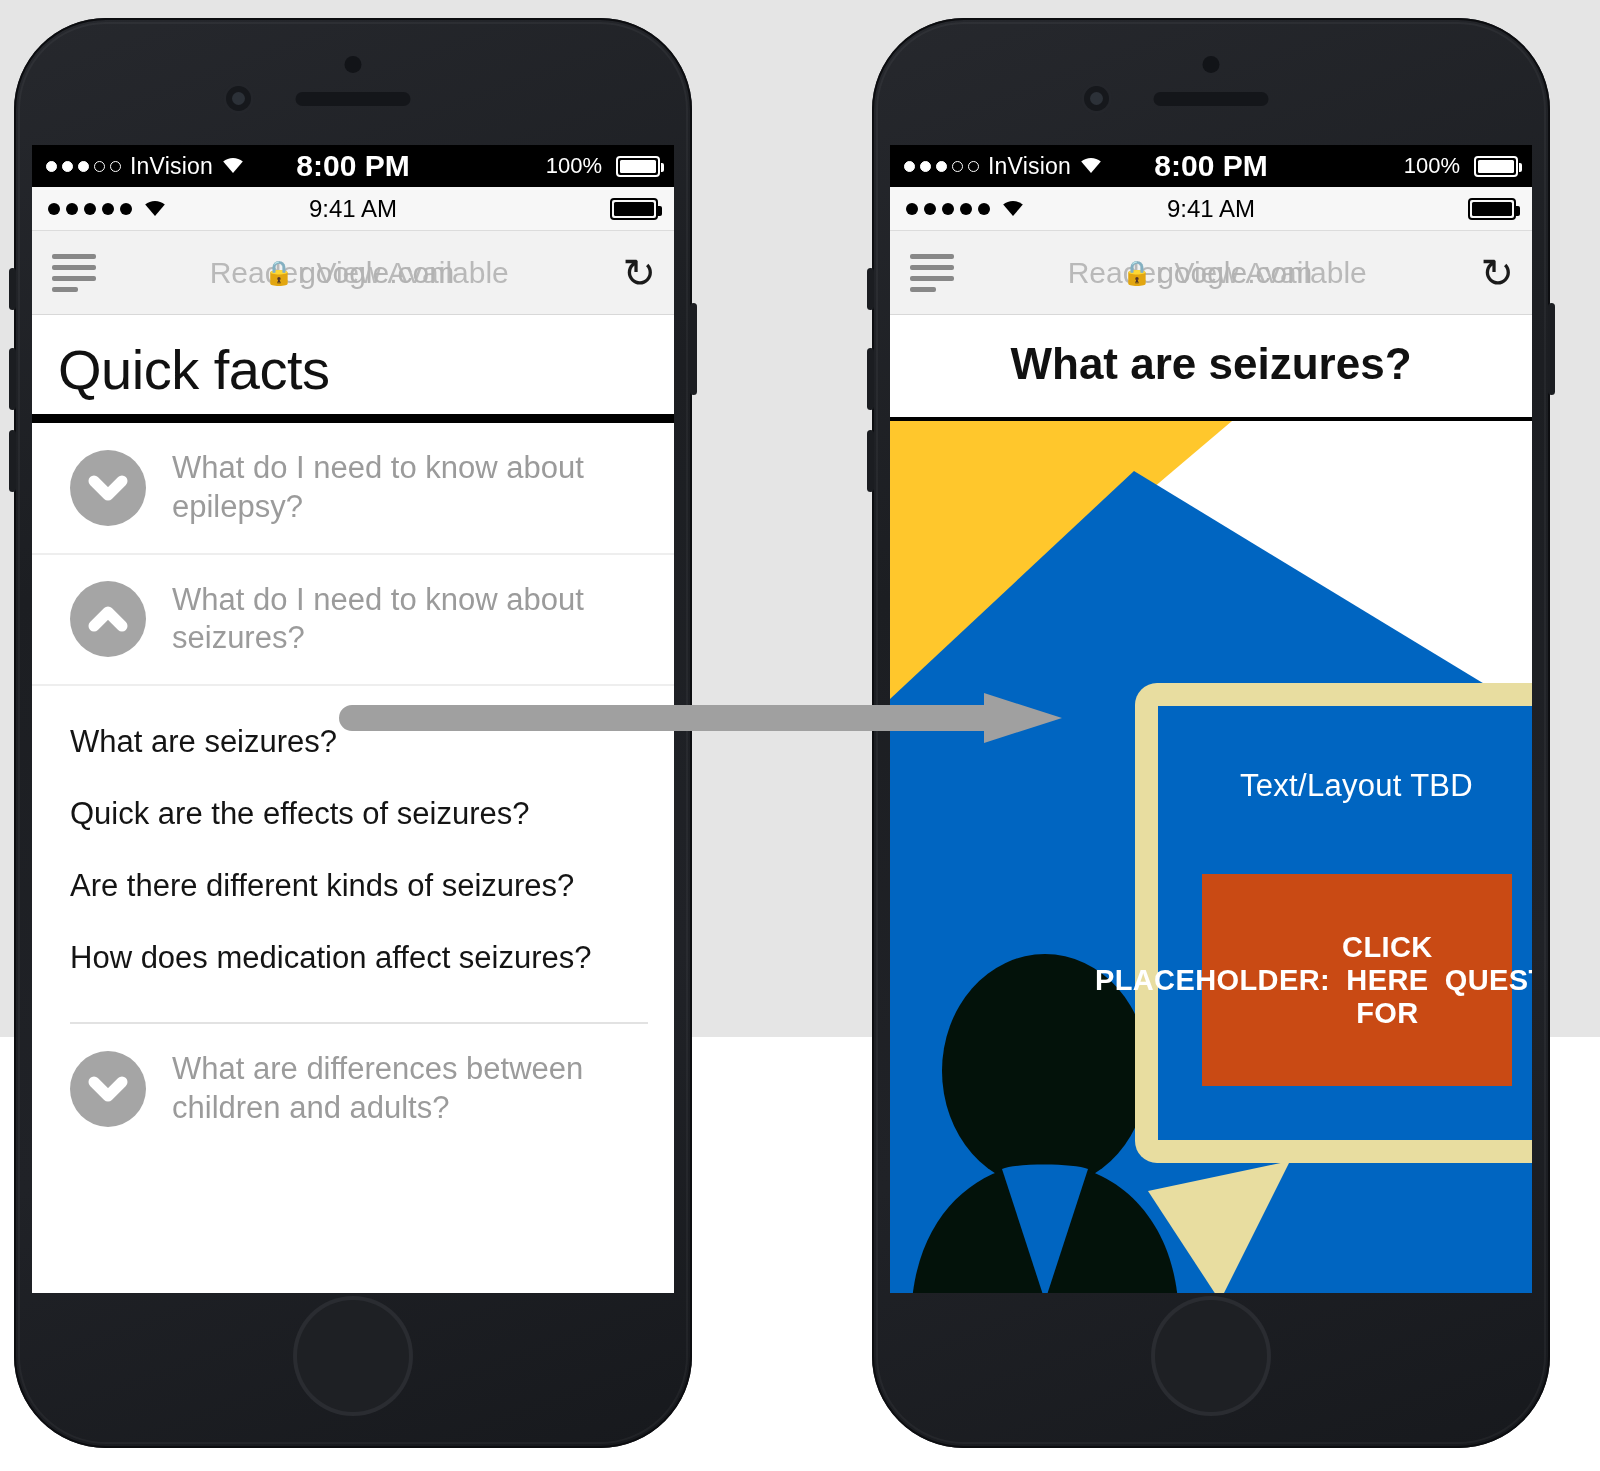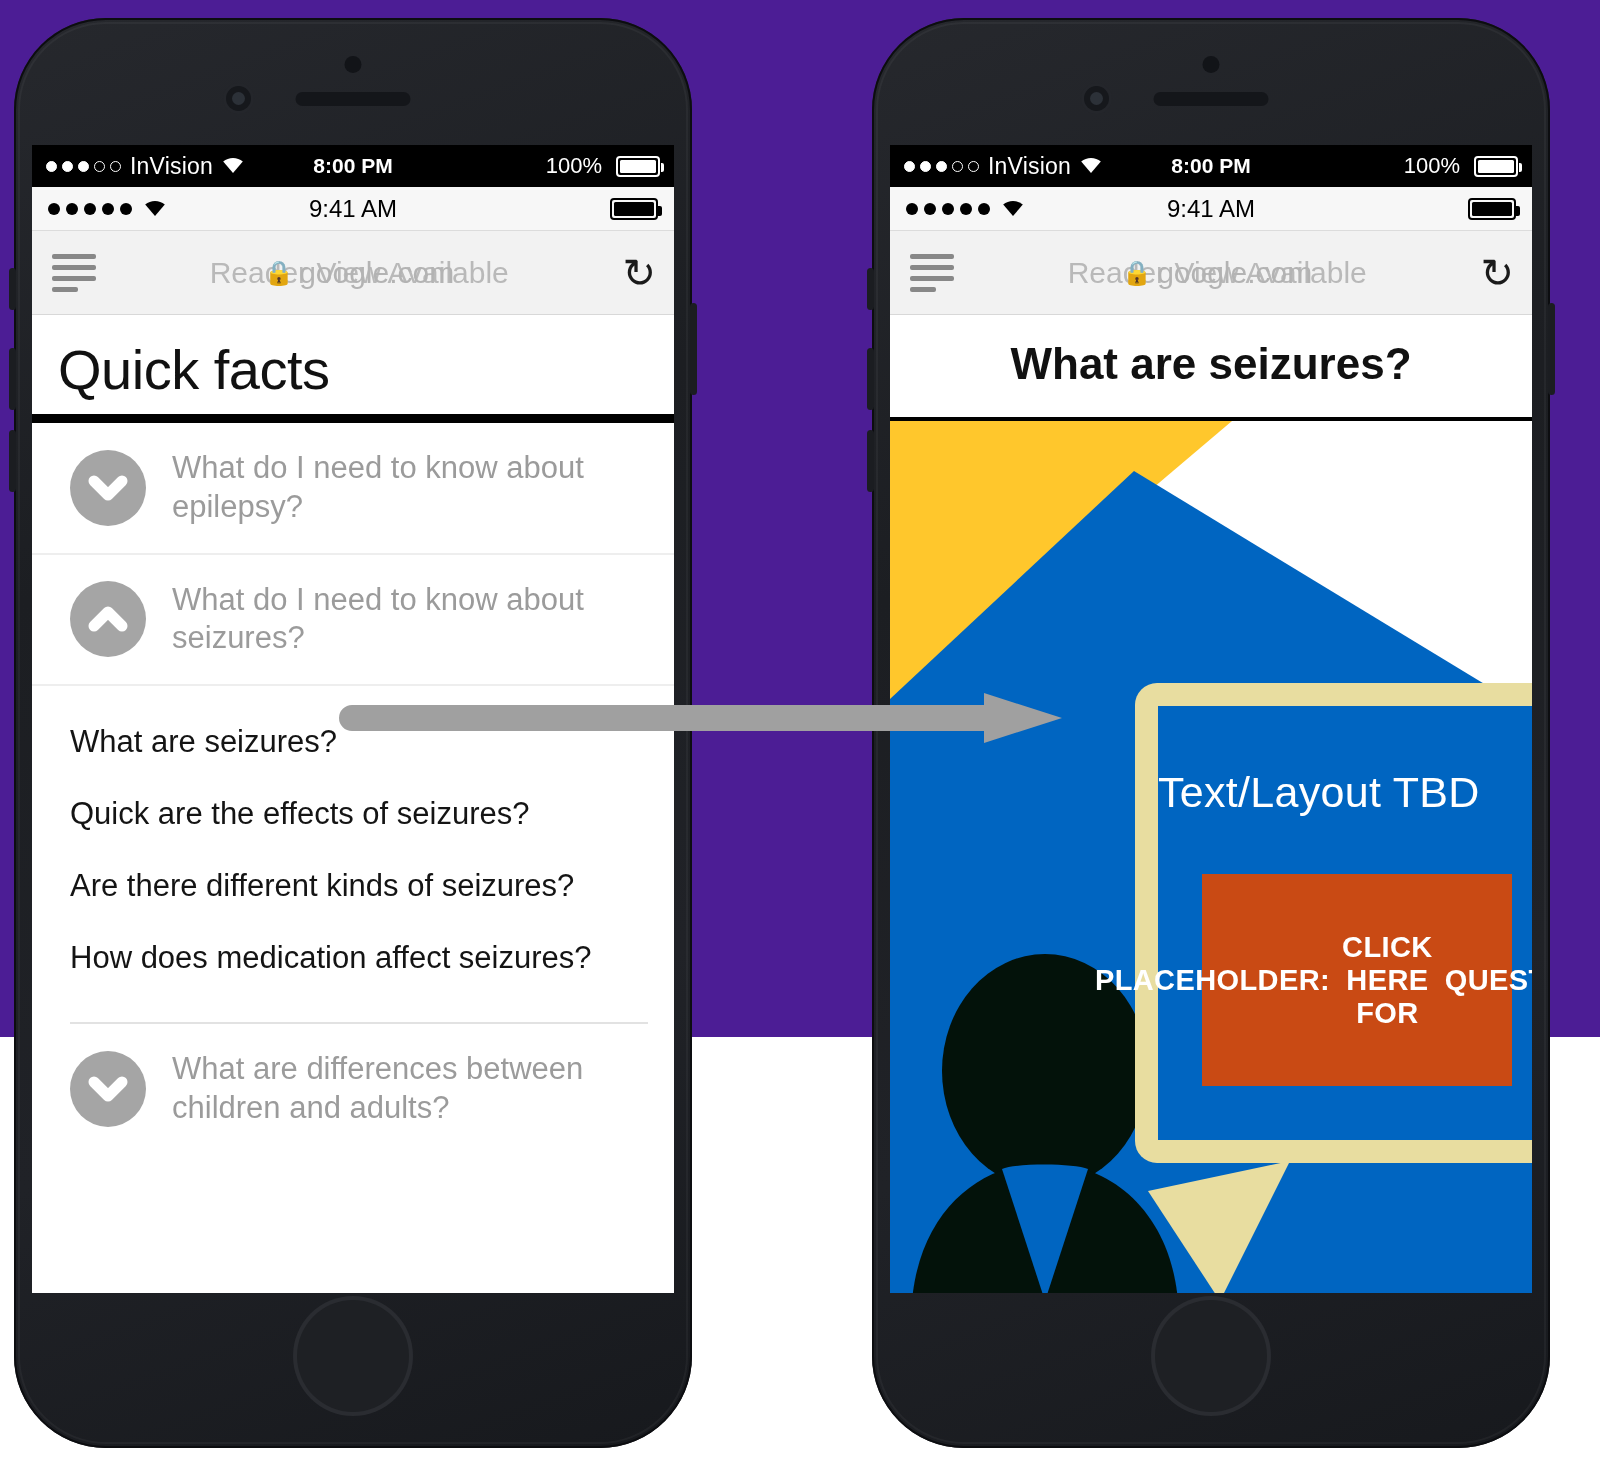--- a/index.html
+++ b/index.html
@@ -2,21 +2,21 @@
 <html><head>
 <meta charset="utf-8">
 <style>
   * { box-sizing: border-box; margin: 0; padding: 0; }
   html, body {
     width: 1600px; height: 1471px;
     background: #ffffff;
     font-family: "Liberation Sans", sans-serif;
     overflow: hidden;
   }
-  .stage { position: relative; width: 1600px; height: 1037px; background:#4c1d95; }
+  .stage { position: relative; width: 1600px; height: 1037px; background:#e5e5e5; }
 
   
   .phone {
     position: absolute;
     width: 678px; height: 1430px;
     border-radius: 92px;
     background: linear-gradient(160deg,#26282d 0%, #1c1e22 35%, #202227 70%, #17191d 100%);
     box-shadow: 0 0 0 2px #0c0d10 inset;
   }
   .phone.left  { left: 14px;  top: 18px; }
@@ -56,21 +56,21 @@
   .invision-bar{
     height:42px; background:#000; color:#fff;
     display:flex; align-items:center; padding:0 14px;
     font-size:23px; font-weight:400; position:relative;
   }
   .sig-dots{ display:flex; gap:5px; align-items:center; }
   .sig-dots span{ width:11px; height:11px; border-radius:50%; border:1.6px solid #fff; }
   .sig-dots span.on{ background:#fff; }
   .carrier{ margin-left:9px; font-size:23px; letter-spacing:0.2px; }
   .wifi{ margin-left:7px; display:inline-block; }
-  .iv-time{ position:absolute; left:50%; transform:translateX(-50%); font-weight:600; font-size:21px; }
+  .iv-time{ position:absolute; left:50%; transform:translateX(-50%); font-weight:600; font-size:30px; }
   .iv-right{ margin-left:auto; display:flex; align-items:center; gap:14px; font-size:22px; }
   .batt{ width:44px; height:21px; border:2.4px solid #fff; border-radius:4px; position:relative; }
   .batt::after{ content:""; position:absolute; right:-6px; top:5px; width:3.5px; height:9px; background:#fff; border-radius:0 2px 2px 0;}
   .batt i{ position:absolute; inset:2px; background:#fff; border-radius:1.5px; display:block; }
 
   .ios-bar{
     height:44px; background:#f7f7f7; color:#000;
     display:flex; align-items:center; padding:0 16px;
     position:relative; border-bottom:1px solid #dcdcdc;
   }
@@ -131,22 +131,22 @@
   .right-title-band{
     background:#fff; padding:24px 10px 28px;
     border-bottom:4px solid #000; text-align:center;
   }
   .right-title{ font-size:44px; font-weight:600; color:#111; }
 
   .illus{ position:relative; width:642px; height:880px; background:#fff; overflow:hidden; }
   .illus svg{ position:absolute; left:0; top:0; }
 
   .bubble-text{
-    position:absolute; left:0; right:0; top:82px; text-align:left;
-    color:#ffffff; font-size:43px; font-weight:400; letter-spacing:0.3px;
+    position:absolute; left:0; right:0; top:82px; text-align:center;
+    color:#ffffff; font-size:31px; font-weight:400; letter-spacing:0.3px;
   }
   .cta{
     position:absolute; left:70px; top:188px; width:310px; height:212px;
     background:#c94a14; color:#fff; display:flex; flex-direction:row;
     align-items:center; justify-content:center; gap:12px;
     font-weight:700; font-size:29px; letter-spacing:0.4px; text-align:center;
   }
   .bubble-inner{
     position:absolute; left:1133px; top:690px; width:402px; height:455px;
   }

